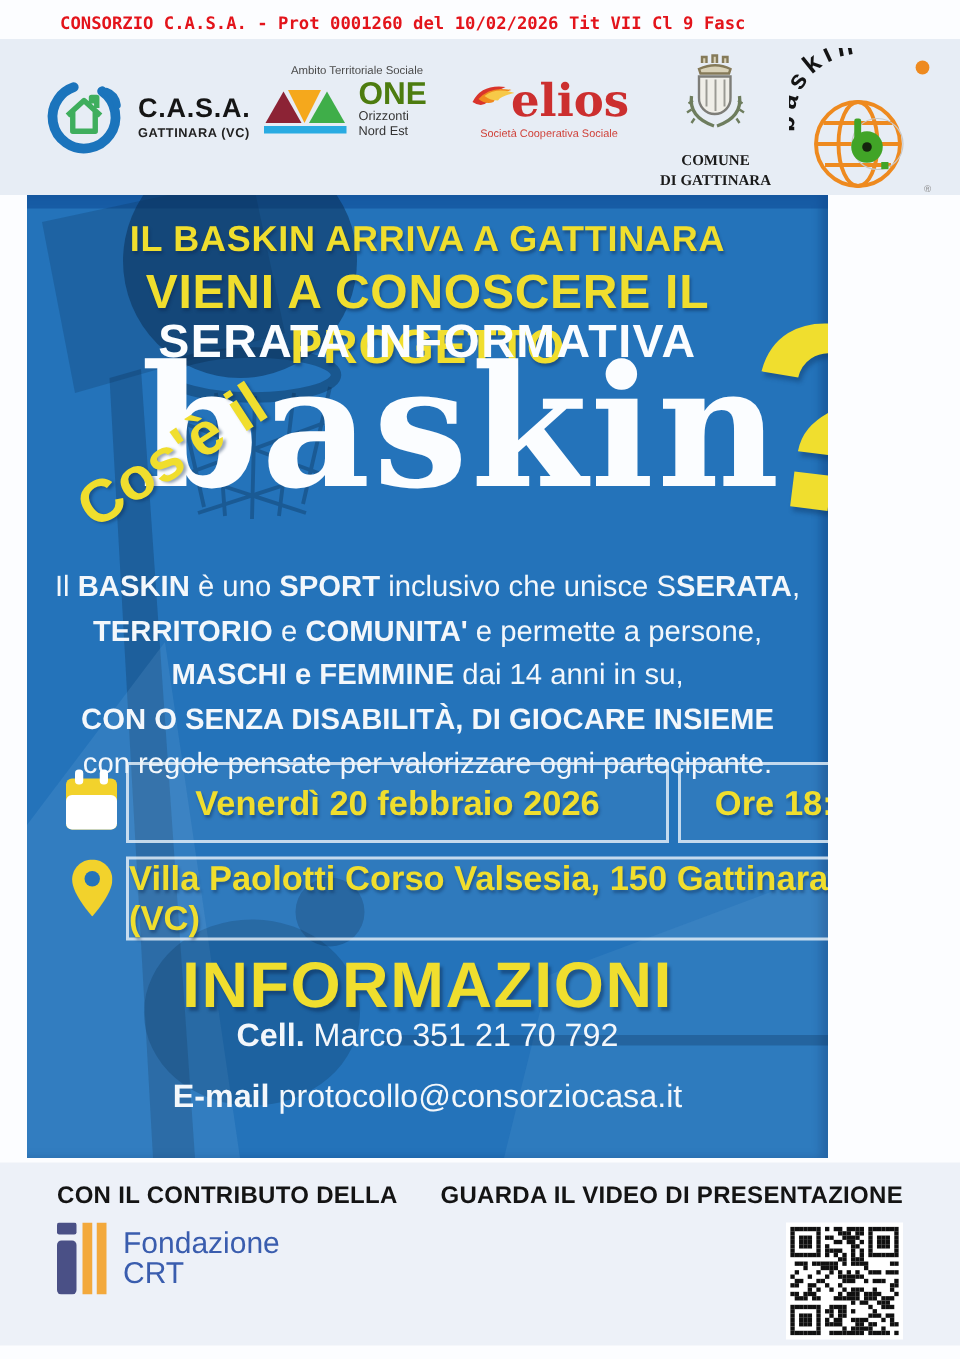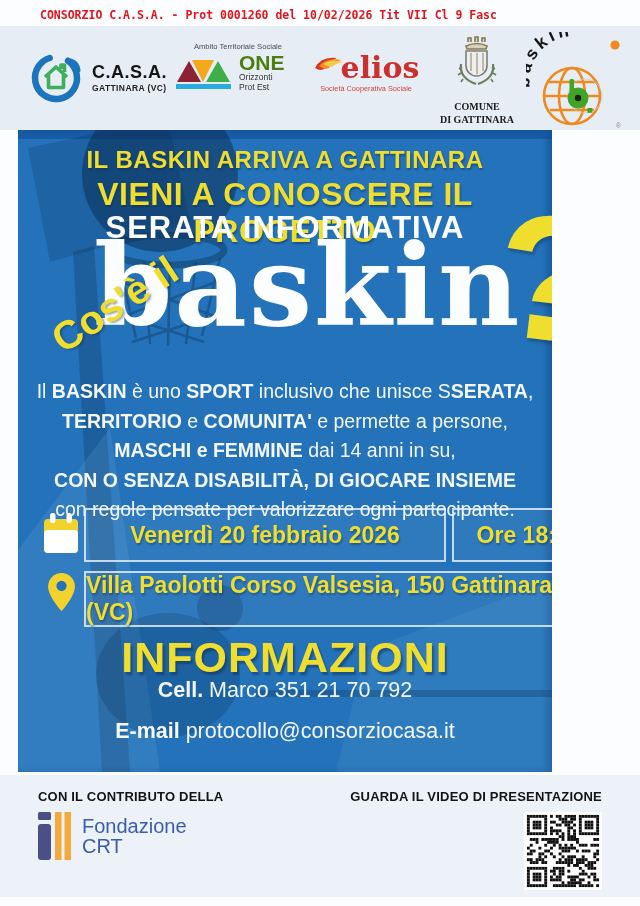--- a/index.html
+++ b/index.html
@@ -73,21 +73,21 @@
   .info-title{top:503px;font-size:43px;letter-spacing:1px;text-shadow:2px 3px 2px rgba(10,40,80,.45);}
   .contact{position:absolute;width:100%;text-align:center;color:#f3f7fb;font-size:21.5px;}
   .contact .b{font-weight:800;}
   .contact-phone{top:548px;}
   .contact-email{top:589px;}
 
   
   .footer{position:absolute;left:0;top:775px;width:640px;height:122px;background:#edf1f8;}
   .footer-left{position:absolute;left:38px;top:14px;}
   .footer-right{position:absolute;right:38px;top:14px;text-align:right;}
-  .footer-heading{font-size:13px;font-weight:800;color:#141414;letter-spacing:.2px;}
+  .footer-heading{font-size:16px;font-weight:800;color:#141414;letter-spacing:.2px;}
   .crt-row{display:flex;align-items:center;gap:9px;margin-top:8px;}
   .crt-text{color:#3a5dae;font-size:20px;line-height:20px;font-weight:400;}
   .qr-wrap{display:inline-block;background:#fff;padding:1px;margin-top:8px;}
   .qr-wrap svg{display:block;fill:#101010;}
 </style>
 </head>
 <body>
 
 <div class="page">
 
@@ -112,21 +112,21 @@
       <div class="one-row">
         <svg width="58" height="36" viewBox="0 0 58 36">
           <polygon points="1,27 13,6 25,27" fill="#8c2335"></polygon>
           <polygon points="16,5 38,5 27,27" fill="#f5a81c"></polygon>
           <polygon points="30,27 42,6 54,27" fill="#3fae49"></polygon>
           <rect x="0" y="29" width="55" height="5" fill="#29abe2"></rect>
         </svg>
         <div>
           <div class="one-name">ONE</div>
           <div class="one-sub">Orizzonti</div>
-          <div class="one-sub">Prot Est</div>
+          <div class="one-sub">Nord Est</div>
         </div>
       </div>
     </div>
 
     <div class="logo logo-elios">
       <div class="elios-row">
         <svg width="36" height="28" viewBox="0 0 36 28">
           <path d="M2 14 Q8 2 24 4 Q14 8 12 14 Q8 18 2 14 Z" fill="#d9342b"></path>
           <path d="M6 12 Q14 3 28 6 Q18 9 16 14 Q11 16 6 12 Z" fill="#f08a1e"></path>
           <path d="M10 10 Q18 4 30 8 Q21 10 19 13 Q14 13 10 10 Z" fill="#f7c948"></path>

